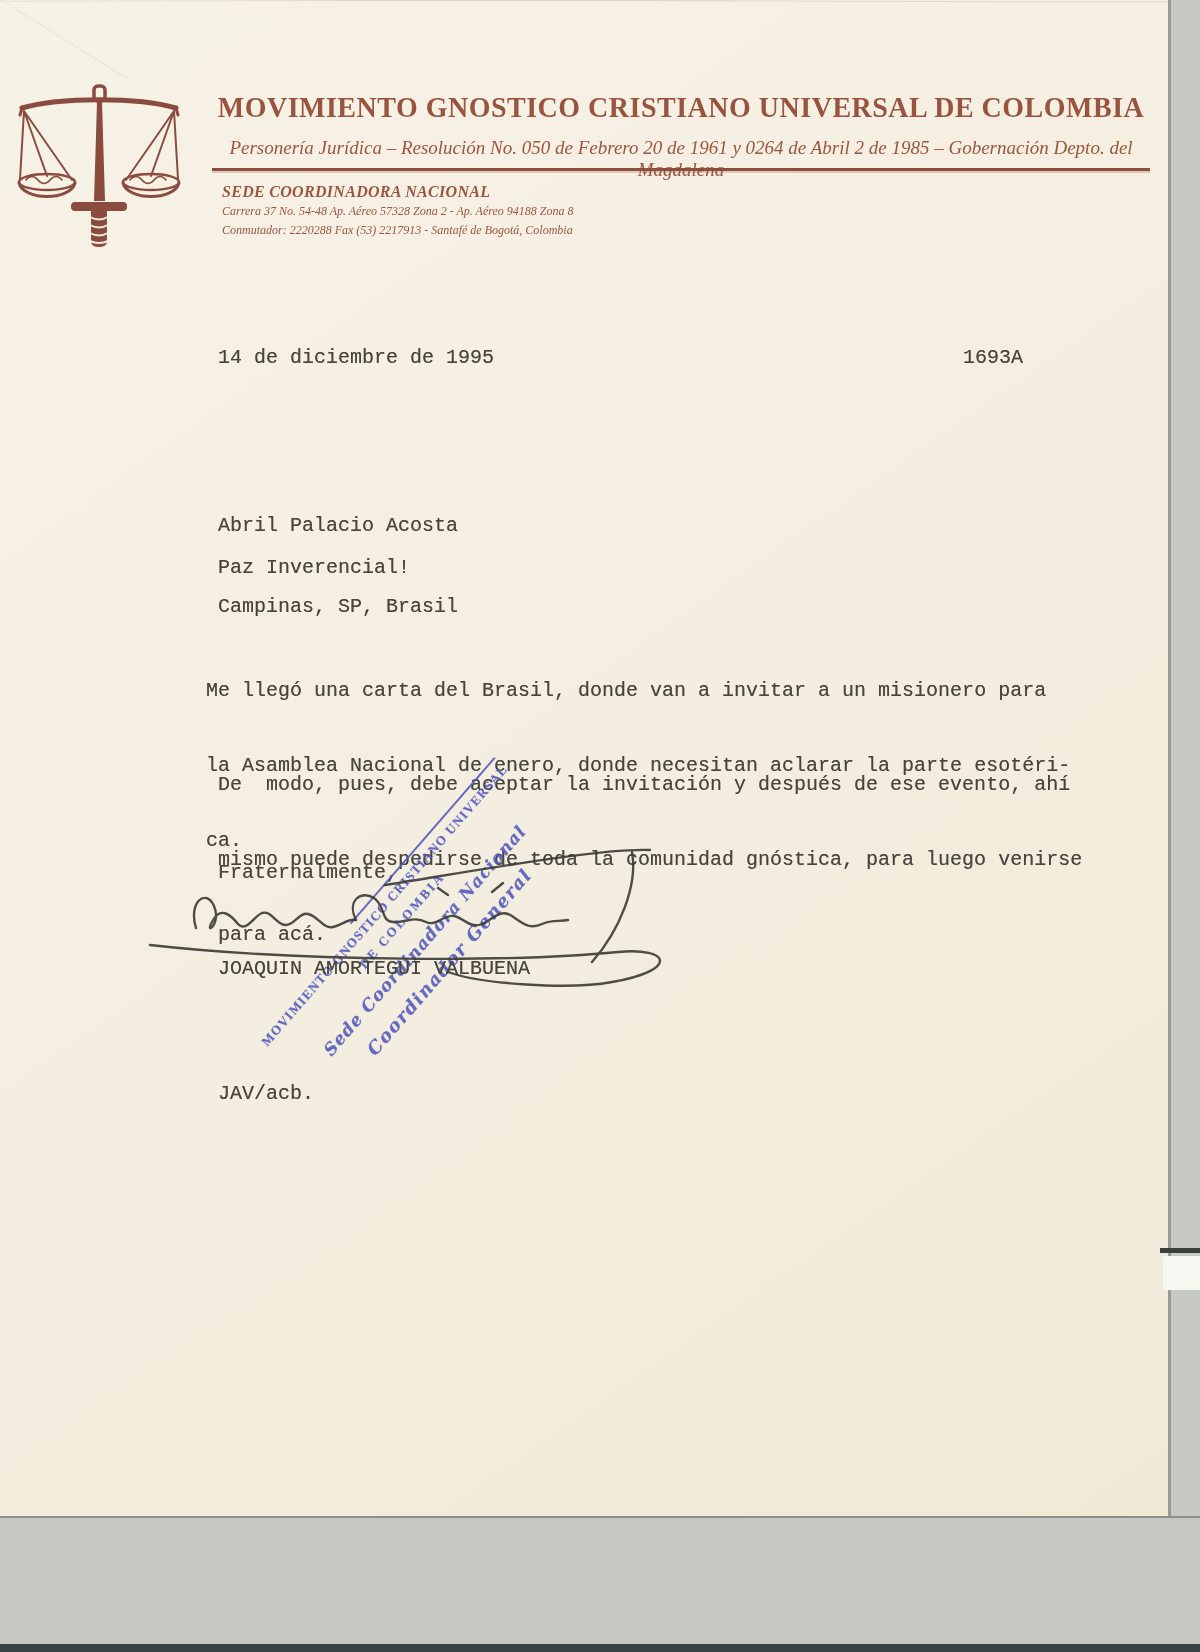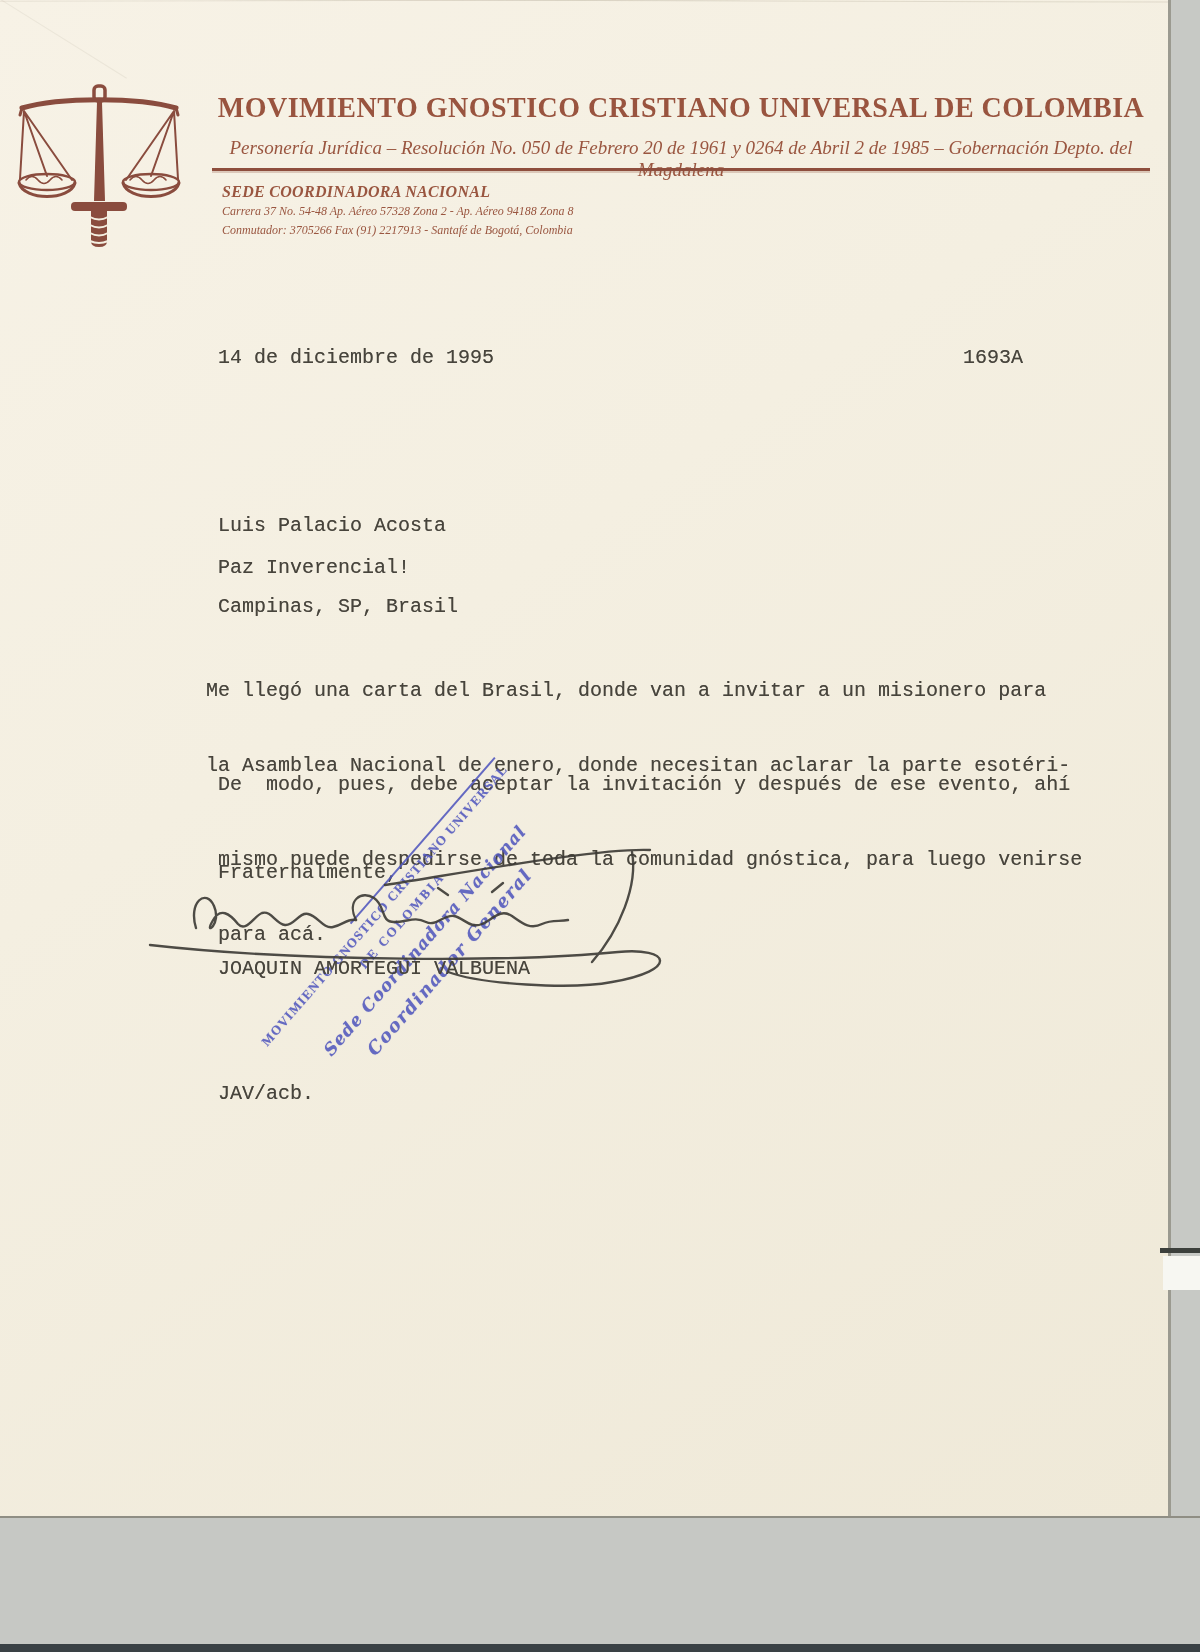--- a/index.html
+++ b/index.html
@@ -105,37 +105,38 @@
       <g stroke="#f4efe1" fill="none" stroke-width="2">
         <path d="M 80,135 q 9,5 18,0 M 80,143 q 9,5 18,0 M 80,151 q 9,5 18,0 M 80,159 q 9,4 18,0"></path>
       </g>
     </svg>
 
     <div class="lh-title">MOVIMIENTO GNOSTICO CRISTIANO UNIVERSAL DE COLOMBIA</div>
     <div class="lh-sub">Personería Jurídica – Resolución No. 050 de Febrero 20 de 1961 y 0264 de Abril 2 de 1985 – Gobernación Depto. del Magdalena</div>
     <div class="lh-rule"></div>
     <div class="lh-office">SEDE COORDINADORA NACIONAL</div>
     <div class="lh-addr lh-a1">Carrera 37 No. 54-48 Ap. Aéreo 57328 Zona 2 - Ap. Aéreo 94188 Zona 8</div>
-    <div class="lh-addr lh-a2">Conmutador: 3705266 Fax (91) 2217913 - Santafé de Bogotá, Colombia</div>
+    <div class="lh-addr lh-a2">Conmutador: 2220288 Fax (53) 2217913 - Santafé de Bogotá, Colombia</div>
 
     <div class="ty date-row">
       <span>14 de diciembre de 1995</span>
       <span>1693A</span>
     </div>
 
     <div class="ty recipient">
-      <div>Luis Palacio Acosta</div>
+      <div>Abril Palacio Acosta</div>
       <div>Campinas, SP, Brasil</div>
     </div>
 
     <div class="ty salutation">Paz Inverencial!</div>
 
     <div class="ty para1">
       <div>Me llegó una carta del Brasil, donde van a invitar a un misionero para</div>
       <div>la Asamblea Nacional de enero, donde necesitan aclarar la parte esotéri-</div>
+      <div>ca.</div>
     </div>
 
     <div class="ty para2">
       <div>De  modo, pues, debe aceptar la invitación y después de ese evento, ahí</div>
       <div>mismo puede despedirse de toda la comunidad gnóstica, para luego venirse</div>
       <div>para acá.</div>
     </div>
 
     <div class="ty closing">Fraternalmente,</div>
 

